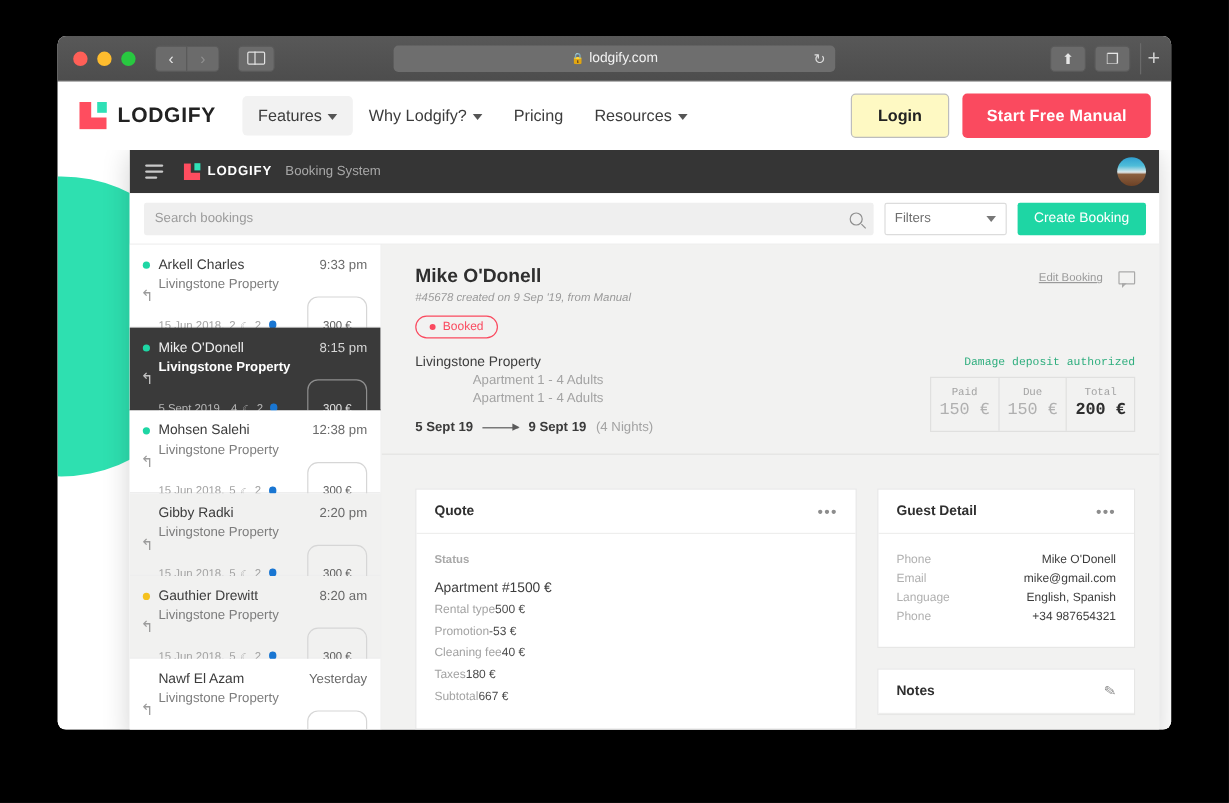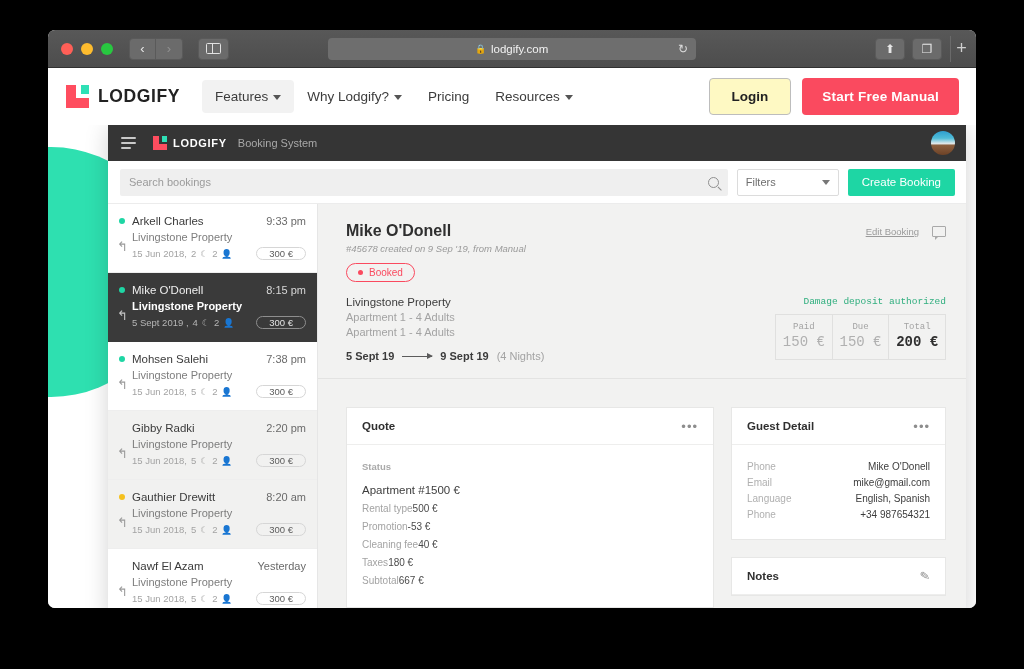--- a/index.html
+++ b/index.html
@@ -195,21 +195,21 @@
   .dark .bi-name { color: #efefef; }
   .bi-time { margin-left: auto; font-size: 11px; color: #6a6a6a; }
   .dark .bi-time { color: #d7d7d7; }
   .bi-prop { font-size: 11px; color: #7d7d7d; margin: 4px 0 0 13px; }
   .dark .bi-prop { color: #fff; font-weight: bold; }
   .bi-row3 { display: flex; align-items: center; margin: 4px 0 0 13px; font-size: 9.5px; color: #a3a3a3; gap: 4px; }
   .dark .bi-row3 { color: #b6b6b6; }
   .bi-icon { font-size: 9px; }
   .bi-price {
     margin-left: auto; border: 1px solid #d6d6d6; border-radius: 9px;
-    padding: 0 12px; font-size: 9.5px; color: #5c5c5c; background: transparent; text-align: center;
+    padding: 18px 12px; font-size: 9.5px; color: #5c5c5c; background: transparent; text-align: center;
   }
   .dark .bi-price { border-color: #8e8e8e; color: #e4e4e4; }
   .bi-reply {
     position: absolute; left: 9px; top: 36px;
     font-size: 13px; color: #9b9b9b; line-height: 1;
   }
   .dark .bi-reply { color: #c3c3c3; }
 
   
   #detail { flex: 1; background: #f2f2f1; overflow: hidden; position: relative; }
@@ -223,21 +223,21 @@
   }
   #status-badge .sb-dot { width: 5px; height: 5px; border-radius: 50%; background: #fa4a5f; }
   #edit-area { position: absolute; right: 20px; top: 22px; display: flex; align-items: center; gap: 13px; }
   #edit-link { font-size: 9.5px; color: #9a9a9a; text-decoration: underline; }
   #comment-icon { width: 14px; height: 11px; border: 1.3px solid #a9a9a9; border-radius: 1px; position: relative; }
   #comment-icon:after { content:""; position:absolute; left:2px; bottom:-4px; width:0; height:0; border-left: 4px solid #a9a9a9; border-bottom: 4px solid transparent; }
 
   #detail-info { padding: 0 20px 16px 28px; display: flex; border-bottom: 1px solid #e3e3e2; position: relative; }
   #info-left { flex: 1; }
   .info-prop { font-size: 11.5px; color: #3d3d3d; }
-  .info-sub { font-size: 11px; color: #a3a3a3; margin-top: 3px; }
+  .info-sub { font-size: 11px; color: #a3a3a3; margin-top: 3px; margin-left: 48px; }
   #dates-row { display: flex; align-items: center; gap: 8px; margin-top: 12px; font-size: 11px; }
   .date-strong { font-weight: bold; color: #3b3b3b; }
   .arrow-line { position: relative; width: 30px; height: 1px; background: #5b5b5b; }
   .arrow-line:after { content:""; position:absolute; right:-1px; top:-3px; border-left: 6px solid #5b5b5b; border-top: 3.5px solid transparent; border-bottom: 3.5px solid transparent; }
   .nights { color: #a3a3a3; }
   #info-right { width: 171px; text-align: right; font-family: Liberation Mono, monospace; }
   #deposit-note { font-size: 9.5px; color: #2fae7e; margin-bottom: 7px; }
   #totals { display: flex; border: 1px solid #e0e0df; background: #f2f2f1; }
   .total-cell { flex: 1; padding: 7px 4px 9px; text-align: center; border-right: 1px solid #e0e0df; }
   .total-cell:last-child { border-right: none; }
@@ -379,21 +379,21 @@
                 <span>2</span>
                 <span class="bi-icon">👤</span>
                 <span class="bi-price">300 €</span>
               </div>
             </div>
             <div class="booking-item light">
               <div class="bi-reply">↰</div>
               <div class="bi-row1">
                 <span class="bi-statusdot teal"></span>
                 <span class="bi-name">Mohsen Salehi</span>
-                <span class="bi-time">7:38 pm</span>
+                <span class="bi-time">12:38 pm</span>
               </div>
               <div class="bi-prop">Livingstone Property</div>
               <div class="bi-row3">
                 <span>15 Jun 2018,</span>
                 <span>5</span>
                 <span class="bi-icon">☾</span>
                 <span>2</span>
                 <span class="bi-icon">👤</span>
                 <span class="bi-price">300 €</span>
               </div>

